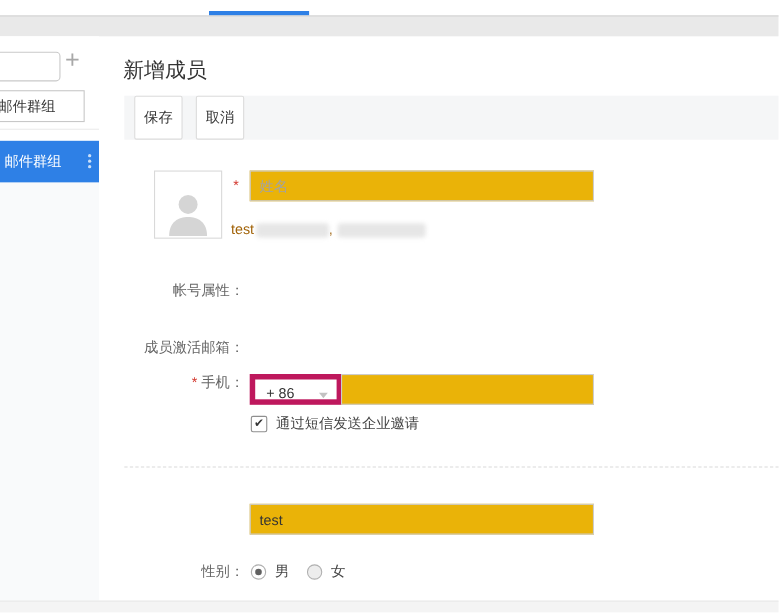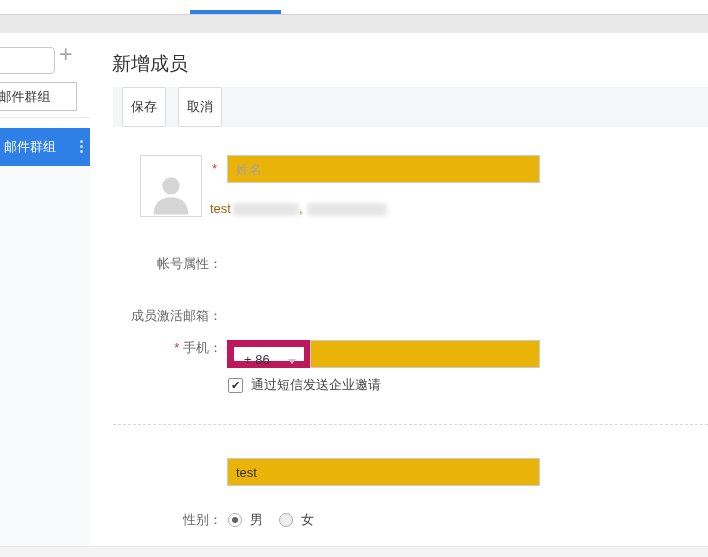--- a/index.html
+++ b/index.html
@@ -43,21 +43,21 @@
   .opt-label{color:#444;margin-left:8px;cursor:pointer;}
   .radio{width:14px;height:14px;border:1px solid #b0b0b0;border-radius:50%;background:#fff;display:inline-flex;align-items:center;justify-content:center;box-sizing:border-box;cursor:pointer;flex:none;}
   .radio.checked::after{content:"";width:6px;height:6px;border-radius:50%;background:#616161;}
   .radio.unchecked{background:#ededed;}
 
   .row-account-type{top:250px;}  .lbl-account-type{top:250px;}
   .row-activation{top:290px;}    .lbl-activation{top:290px;margin-top:12px;}
   .gap24{margin-left:24px;} .gap56{margin-left:56px;} .gap16{margin-left:16px;}
 
   .lbl-phone{top:334px;}
-  .cc-select{position:absolute;left:227px;top:340px;width:84px;height:28px;border:7px solid #be185d;box-sizing:border-box;background:#fff;line-height:26px;padding-left:10px;color:#333;cursor:pointer;}
+  .cc-select{position:absolute;left:227px;top:340px;width:84px;height:28px;border:5px solid #be185d;box-sizing:border-box;background:#fff;line-height:26px;padding-left:10px;color:#333;cursor:pointer;}
   .caret{position:absolute;right:8px;top:12px;width:0;height:0;border-left:4px solid transparent;border-right:4px solid transparent;border-top:5px solid #c2c2c2;}
   .phone-input{position:absolute;left:310px;top:340px;width:230px;}
 
   .row-sms{position:absolute;left:228px;top:372px;height:26px;display:flex;align-items:center;}
   .checkbox{width:13px;height:13px;border:1px solid #8f8f8f;border-radius:2px;background:#fff;display:inline-flex;align-items:center;justify-content:center;font-size:11px;line-height:1;color:#333;cursor:pointer;flex:none;}
 
   .dashed{position:absolute;left:113px;top:424px;width:595px;border-top:1px dashed #d9d9d9;}
 
   .lbl-account{top:458px;}
   .info-icon{display:inline-block;width:13px;height:13px;border:1px solid #b9b9b9;border-radius:50%;font-size:9px;color:#999;text-align:center;line-height:13px;margin:0 2px;vertical-align:-2px;font-style:normal;cursor:pointer;}

